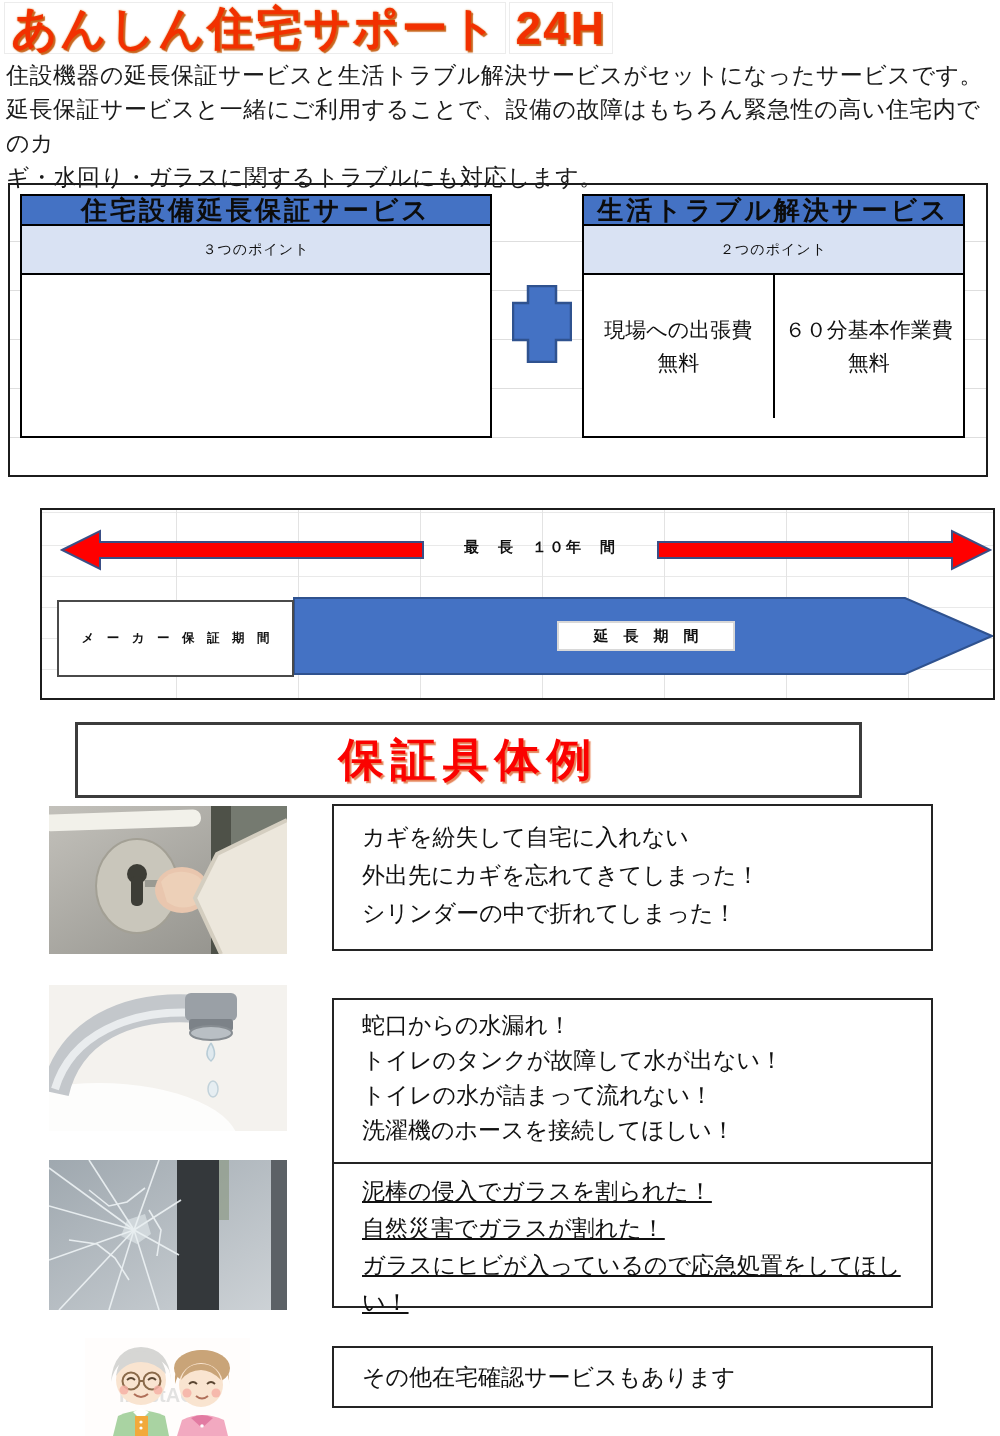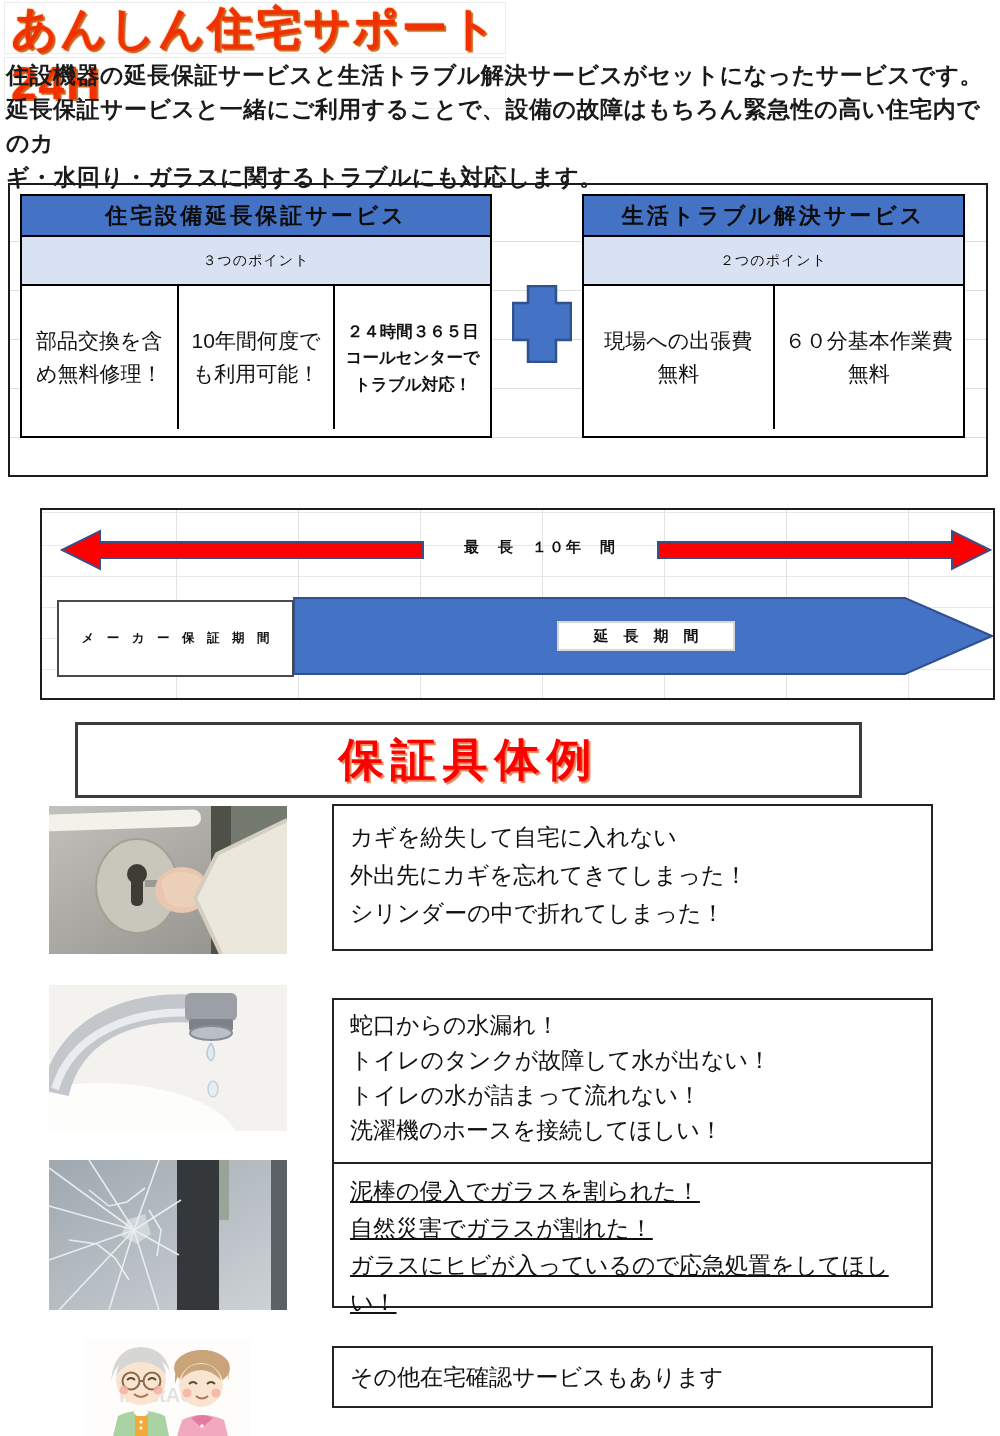--- a/index.html
+++ b/index.html
@@ -1,48 +1,48 @@
 <!DOCTYPE html>
 <html><head>
 <meta charset="utf-8">
 <style>
   * { margin:0; padding:0; box-sizing:border-box; }
   body { background:#fff; font-family:"Liberation Sans", sans-serif; }
   .page { position:relative; width:1000px; height:1436px; background:#fff; overflow:hidden; }
   .pre { white-space:pre-line; }
 
   
-  .title-row { position:absolute; left:4px; top:2px; display:flex; gap:3px;flex-direction:column; }
+  .title-row { position:absolute; left:4px; top:2px; display:flex; gap:3px; }
   .title-chunk {
     border:1px solid #ececec; background:#fff; padding:0 6px;
     font-size:46px; font-weight:bold; line-height:50px; height:52px;
     color:#f23000;
     text-shadow:2px 2px 1px #c9651d, 0 0 2px #d97a2a;
     letter-spacing:2px;
   }
   
   .intro {
     position:absolute; left:6px; top:58px; width:990px;
-    font-size:23px; line-height:34px; color:#1a1a1a; letter-spacing:0.5px;font-weight:bold;
+    font-size:23px; line-height:34px; color:#1a1a1a; letter-spacing:0.5px;
   }
 
   
   .combo {
     position:absolute; left:8px; top:183px; width:980px; height:294px;
     border:2px solid #1c1c1c; background:
       repeating-linear-gradient(to bottom, transparent 0 48px, #dedede 48px 49px);
     background-position:0 8px;
   }
   .svc-table { position:absolute; top:9px; border:2px solid #000; background:#fff; }
   .svc-table.left { left:10px; width:472px; height:244px; }
   .svc-table.right { left:572px; width:383px; height:244px; }
   .svc-head {
-    height:41px; background:#4472C4; border-bottom:2px solid #000;
-    display:flex; align-items:center; justify-content:center;
-    font-size:22px; font-weight:bold; color:#0c0c0c; letter-spacing:3px;
+    height:30px; background:#4472C4; border-bottom:2px solid #000;
+    display:flex; align-items:center; justify-content:center;
+    font-size:26px; font-weight:bold; color:#0c0c0c; letter-spacing:3px;
   }
   .svc-sub {
     height:49px; background:#D9E2F3; border-bottom:2px solid #000;
     display:flex; align-items:center; justify-content:center;
     font-size:14px; color:#111; letter-spacing:1px;
   }
   .svc-points { display:flex; height:143px; }
   .svc-cell {
     flex:1; border-right:2px solid #000; display:flex; align-items:center; justify-content:center;
     text-align:center; font-size:21px; line-height:1.55; padding:0 8px; color:#111;
@@ -86,21 +86,21 @@
   }
   .examples-heading {
     font-size:45px; font-weight:bold; color:#fb0200; letter-spacing:7px;
     text-shadow:2px 2px 1px #e5855a;
   }
 
   
   .ex-img { position:absolute; left:49px; width:238px; overflow:hidden; }
   .ex-box {
     position:absolute; left:332px; width:601px; border:2px solid #242424; background:#fff;
-    padding:10px 16px; font-size:23px; color:#111;
+    padding:10px 28px; font-size:23px; color:#111;
   }
   .ex-box.lh38 { line-height:38px; padding-top:12px; }
   .ex-box.lh35 { line-height:35px; padding-top:8px; }
   .ex-box.lh37 { line-height:37px; padding-top:9px; }
   .ex-box.single { line-height:30px; padding-top:14px; }
 </style>
 </head>
 <body>
 
 <div class="page">
@@ -112,27 +112,20 @@
 
   <div class="intro pre">住設機器の延長保証サービスと生活トラブル解決サービスがセットになったサービスです。
 延長保証サービスと一緒にご利用することで、設備の故障はもちろん緊急性の高い住宅内でのカ
 ギ・水回り・ガラスに関するトラブルにも対応します。</div>
 
   <div class="combo">
 
     <div class="svc-table left">
       <div class="svc-head">住宅設備延長保証サービス</div>
       <div class="svc-sub">３つのポイント</div>
-      <div class="svc-points">
-        <div class="svc-cell pre">部品交換を含め無料修理！</div>
-        <div class="svc-cell pre">10年間何度でも利用可能！</div>
-        <div class="svc-cell small pre">２４時間３６５日
-コールセンターで
-トラブル対応！</div>
-      </div>
     </div>
 
     <div class="plus-wrap">
       <svg width="60" height="78" viewBox="0 0 60 78">
         <path d="M16,1 H44 V18 H59 V55 H44 V77 H16 V55 H1 V18 H16 Z" fill="#4472C4" stroke="#2F528F" stroke-width="2.5"></path>
       </svg>
     </div>
 
     <div class="svc-table right">
       <div class="svc-head">生活トラブル解決サービス</div>

